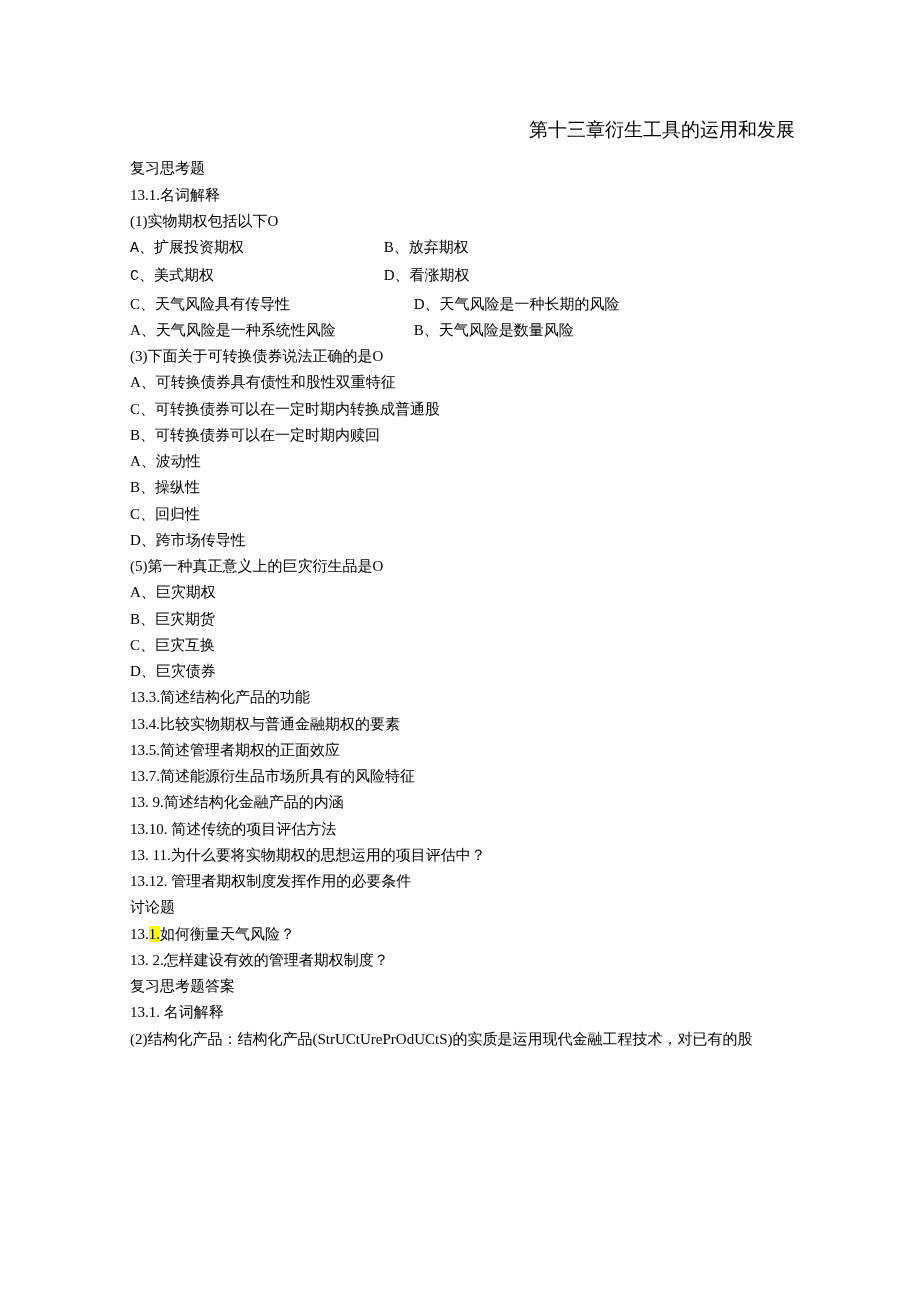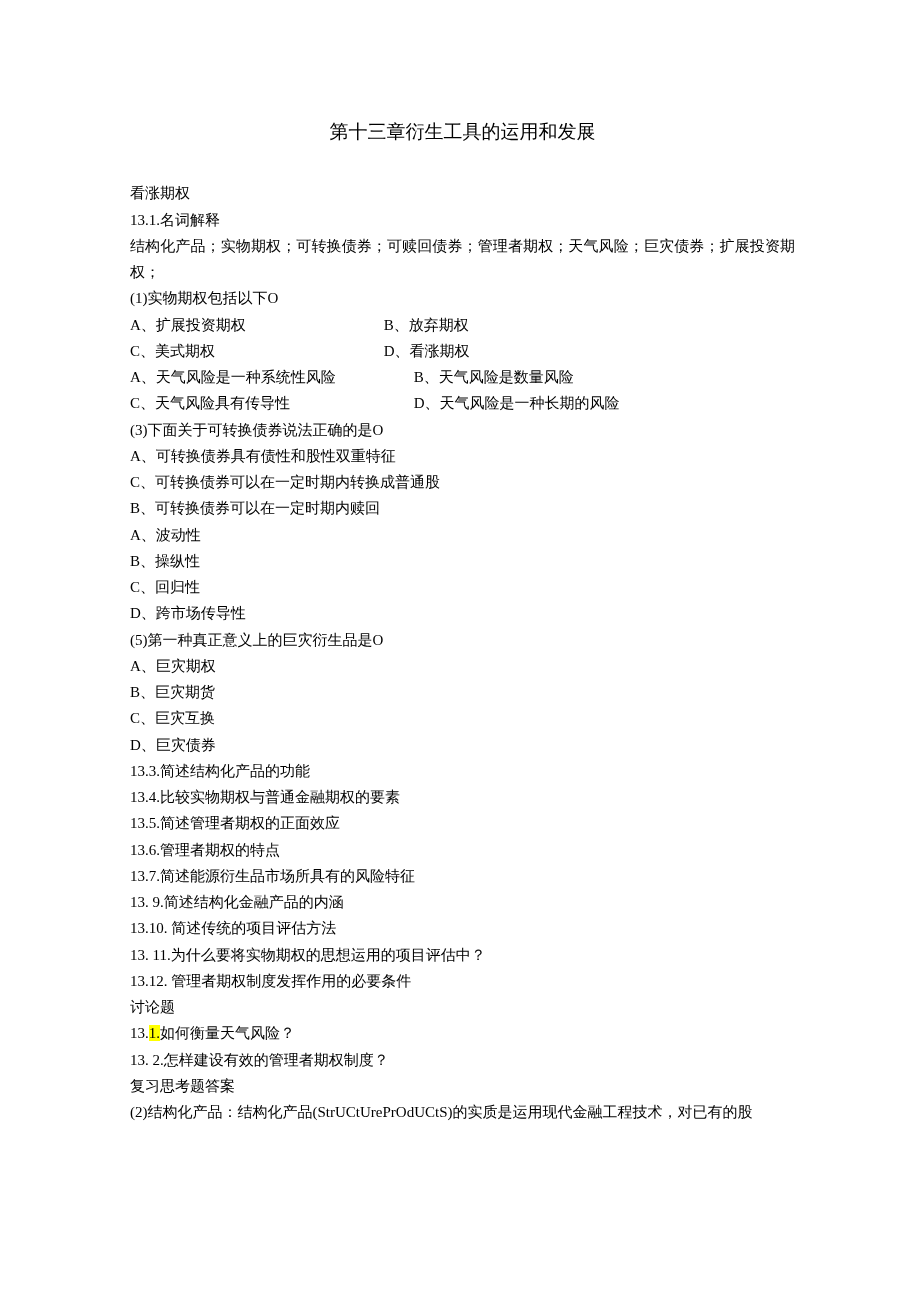--- a/index.html
+++ b/index.html
@@ -11,70 +11,70 @@
     line-height: 1.75;
     color: #000000;
   }
   .page {
     width: 920px;
     min-height: 1301px;
     box-sizing: border-box;
     padding: 115px 125px 60px 130px;
   }
   .title {
-    text-align: center;
+    text-align: right;
     font-size: 19px;
-    margin-bottom: 32px;
-    font-family: Liberation Serif, serif;
+    margin-bottom: 7px;
+    font-family: Liberation Mono, monospace;
   }
   .line {
     white-space: nowrap;
   }
   .line.wrap {
     white-space: normal;
     text-align: justify;
   }
   .col2 {
     display: inline-block;
     min-width: 250px;
+    font-family: Liberation Mono, monospace;
   }
   .hl {
     background: #ffff00;
   }
 </style>
 </head>
 <body>
 
 <div class="page">
 
   <div class="title">第十三章衍生工具的运用和发展</div>
 
-  <div class="line">看涨期权</div>
+  <div class="line">复习思考题</div>
 
   <div class="line">13.1.名词解释</div>
-  <div class="line wrap">结构化产品；实物期权；可转换债券；可赎回债券；管理者期权；天气风险；巨灾债券；扩展投资期权；</div>
 
 
   <div class="line">(1)实物期权包括以下O</div>
   <div class="line">
     <span class="col2">A、扩展投资期权</span>
     <span>B、放弃期权</span>
   </div>
   <div class="line">
     <span class="col2">C、美式期权</span>
     <span>D、看涨期权</span>
   </div>
 
   <div class="line">
+    <span style="display:inline-block;min-width:280px;">C、天气风险具有传导性</span>
+    <span>D、天气风险是一种长期的风险</span>
+  </div>
+  <div class="line">
     <span style="display:inline-block;min-width:280px;">A、天气风险是一种系统性风险</span>
     <span>B、天气风险是数量风险</span>
-  </div>
-  <div class="line">
-    <span style="display:inline-block;min-width:280px;">C、天气风险具有传导性</span>
-    <span>D、天气风险是一种长期的风险</span>
   </div>
 
   <div class="line">(3)下面关于可转换债券说法正确的是O</div>
   <div class="line">A、可转换债券具有债性和股性双重特征</div>
   <div class="line">C、可转换债券可以在一定时期内转换成普通股</div>
   <div class="line">B、可转换债券可以在一定时期内赎回</div>
 
   <div class="line">A、波动性</div>
   <div class="line">B、操纵性</div>
   <div class="line">C、回归性</div>
@@ -82,29 +82,29 @@
 
   <div class="line">(5)第一种真正意义上的巨灾衍生品是O</div>
   <div class="line">A、巨灾期权</div>
   <div class="line">B、巨灾期货</div>
   <div class="line">C、巨灾互换</div>
   <div class="line">D、巨灾债券</div>
 
   <div class="line">13.3.简述结构化产品的功能</div>
   <div class="line">13.4.比较实物期权与普通金融期权的要素</div>
   <div class="line">13.5.简述管理者期权的正面效应</div>
-  <div class="line">13.6.管理者期权的特点</div>
   <div class="line">13.7.简述能源衍生品市场所具有的风险特征</div>
   <div class="line">13. 9.简述结构化金融产品的内涵</div>
   <div class="line">13.10.  简述传统的项目评估方法</div>
   <div class="line">13. 11.为什么要将实物期权的思想运用的项目评估中？</div>
   <div class="line">13.12.  管理者期权制度发挥作用的必要条件</div>
 
   <div class="line">讨论题</div>
   <div class="line">
     <span>13.</span><span class="hl">1.</span><span>如何衡量天气风险？</span>
   </div>
   <div class="line">13. 2.怎样建设有效的管理者期权制度？</div>
 
   <div class="line">复习思考题答案</div>
+  <div class="line">13.1.  名词解释</div>
   <div class="line wrap">(2)结构化产品：结构化产品(StrUCtUrePrOdUCtS)的实质是运用现代金融工程技术，对已有的股</div>
 
 </div>
 
 </body></html>

